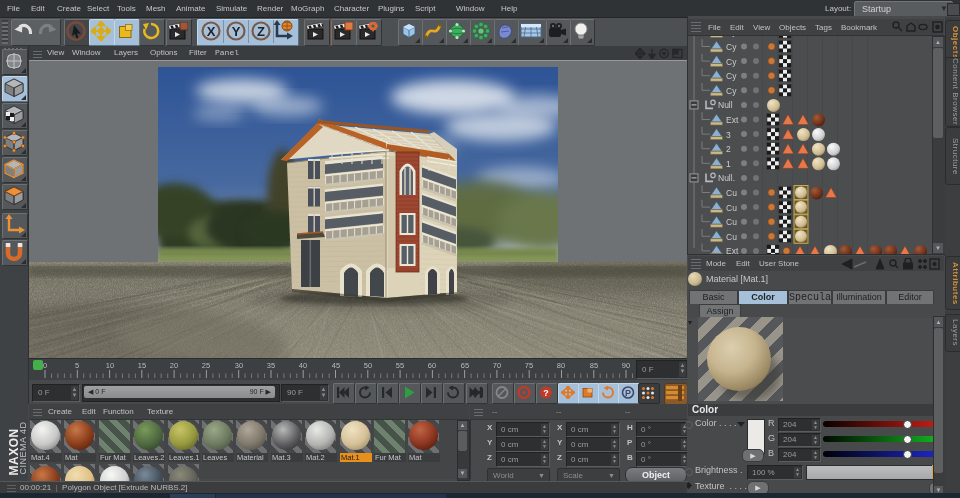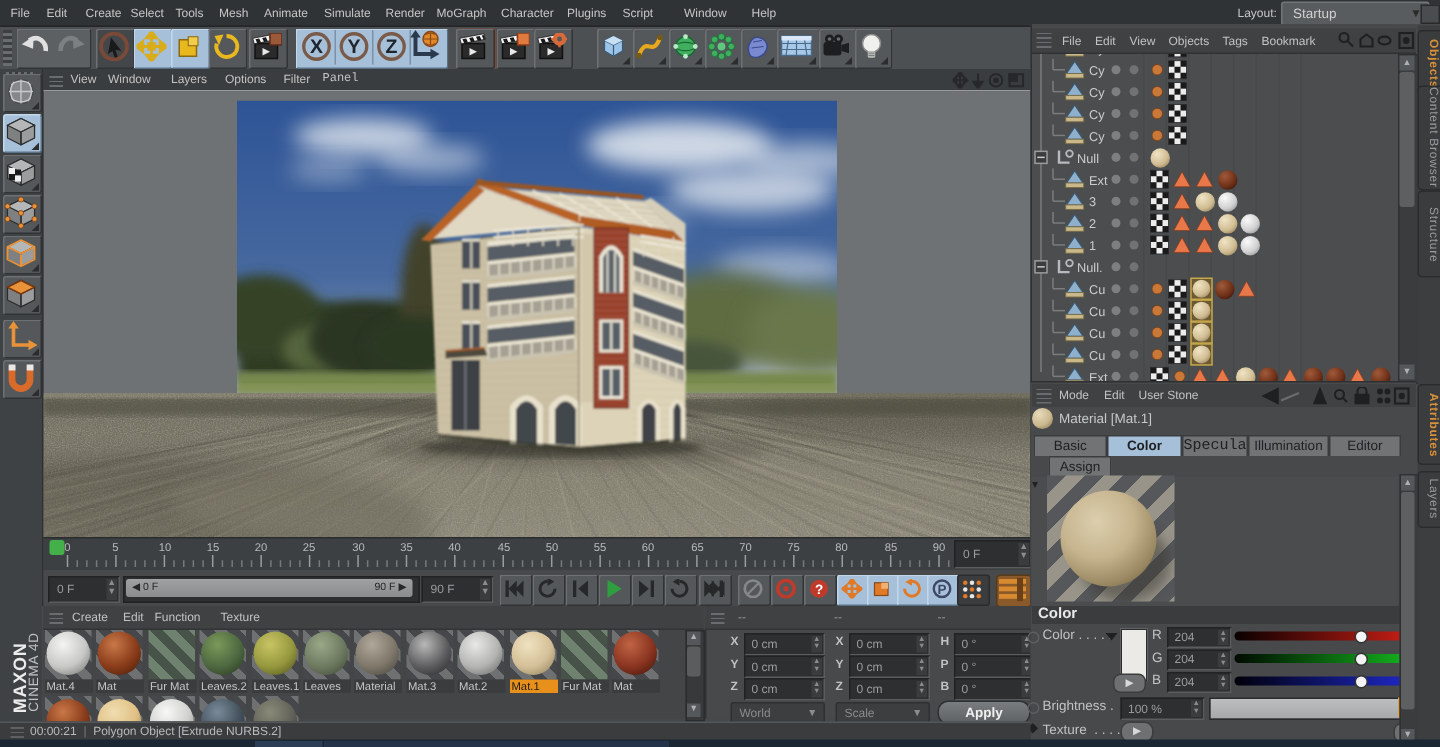--- a/index.html
+++ b/index.html
@@ -1006,21 +1006,21 @@
     <div class="abs" style="left:627px;top:438px;color:#c0c2c4;font-size:8px;font-weight:bold;">P</div>
     <div class="abs inset" style="left:636px;top:437px;width:52px;height:13px;line-height:13px;"><span style="padding-left:4px;">0 °</span><div class="spin" style="font-size:5px;line-height:5px;">▲<br>▼</div></div>
     <div class="abs" style="left:487px;top:453px;color:#c0c2c4;font-size:8px;font-weight:bold;">Z</div>
     <div class="abs inset" style="left:496px;top:452px;width:52px;height:13px;line-height:13px;"><span style="padding-left:4px;">0 cm</span><div class="spin" style="font-size:5px;line-height:5px;">▲<br>▼</div></div>
     <div class="abs" style="left:557px;top:453px;color:#c0c2c4;font-size:8px;font-weight:bold;">Z</div>
     <div class="abs inset" style="left:566px;top:452px;width:52px;height:13px;line-height:13px;"><span style="padding-left:4px;">0 cm</span><div class="spin" style="font-size:5px;line-height:5px;">▲<br>▼</div></div>
     <div class="abs" style="left:627px;top:453px;color:#c0c2c4;font-size:8px;font-weight:bold;">B</div>
     <div class="abs inset" style="left:636px;top:452px;width:52px;height:13px;line-height:13px;"><span style="padding-left:4px;">0 °</span><div class="spin" style="font-size:5px;line-height:5px;">▲<br>▼</div></div>
     <div class="abs" style="left:487px;top:468px;width:61px;height:13px;background:#3c3e40;border:1px solid #2e3032;border-radius:2px;color:#8a8c8e;font-size:8px;line-height:14px;"><span style="padding-left:5px;">World</span><span style="position:absolute;right:4px;font-size:7px;">▼</span></div>
     <div class="abs" style="left:557px;top:468px;width:61px;height:13px;background:#3c3e40;border:1px solid #2e3032;border-radius:2px;color:#8a8c8e;font-size:8px;line-height:14px;"><span style="padding-left:5px;">Scale</span><span style="position:absolute;right:4px;font-size:7px;">▼</span></div>
-    <div class="abs" style="left:625px;top:467px;width:60px;height:14px;background:linear-gradient(#7a7d7f,#5e6163);border:1px solid #2e3032;border-radius:7px;color:#f0f0f0;font-size:9px;font-weight:bold;line-height:14px;text-align:center;">Apply</div>
+    <div class="abs" style="left:625px;top:467px;width:60px;height:14px;background:linear-gradient(#7a7d7f,#5e6163);border:1px solid #2e3032;border-radius:7px;color:#f0f0f0;font-size:9px;font-weight:bold;line-height:14px;text-align:center;">Object</div>
     <div class="abs" style="left:0;top:481px;width:687px;height:12px;background:#3a3c3e;border-top:1px solid #55585a;z-index:5;"></div>
     <div class="abs" style="left:7px;top:483px;width:9px;height:9px;background:repeating-linear-gradient(0deg,#5e6062 0 1px,#3a3c3e 1px 3px);z-index:6;"></div>
     <div class="abs" style="left:20px;top:483px;color:#b8babc;font-size:8px;z-index:6;">00:00:21&nbsp;&nbsp;<span style="color:#77797b">|</span>&nbsp;&nbsp;Polygon Object [Extrude NURBS.2]</div>
     <div class="abs" style="left:0;top:493px;width:960px;height:5px;background:#1c2734;z-index:7;"></div>
     <div class="abs" style="left:170px;top:494px;width:45px;height:4px;background:#2c3e56;z-index:8;"></div>
     <div class="abs" style="left:216px;top:494px;width:230px;height:4px;background:#24324a;z-index:8;"></div>
     <div class="abs" style="left:687px;top:16px;width:273px;height:482px;background:#47494b;border-left:1px solid #2e3032;"></div>
     <div class="abs" style="left:688px;top:19px;width:256px;height:16px;background:#3f4143;border-bottom:1px solid #303234;"></div>
     <div class="abs" style="left:691px;top:22px;width:10px;height:10px;background:repeating-linear-gradient(0deg,#6a6d6f 0 1px,#3f4143 1px 3px);"></div>
     <div class="abs" style="left:708px;top:23px;color:#c2c2c2;font-size:8px;">File</div>

